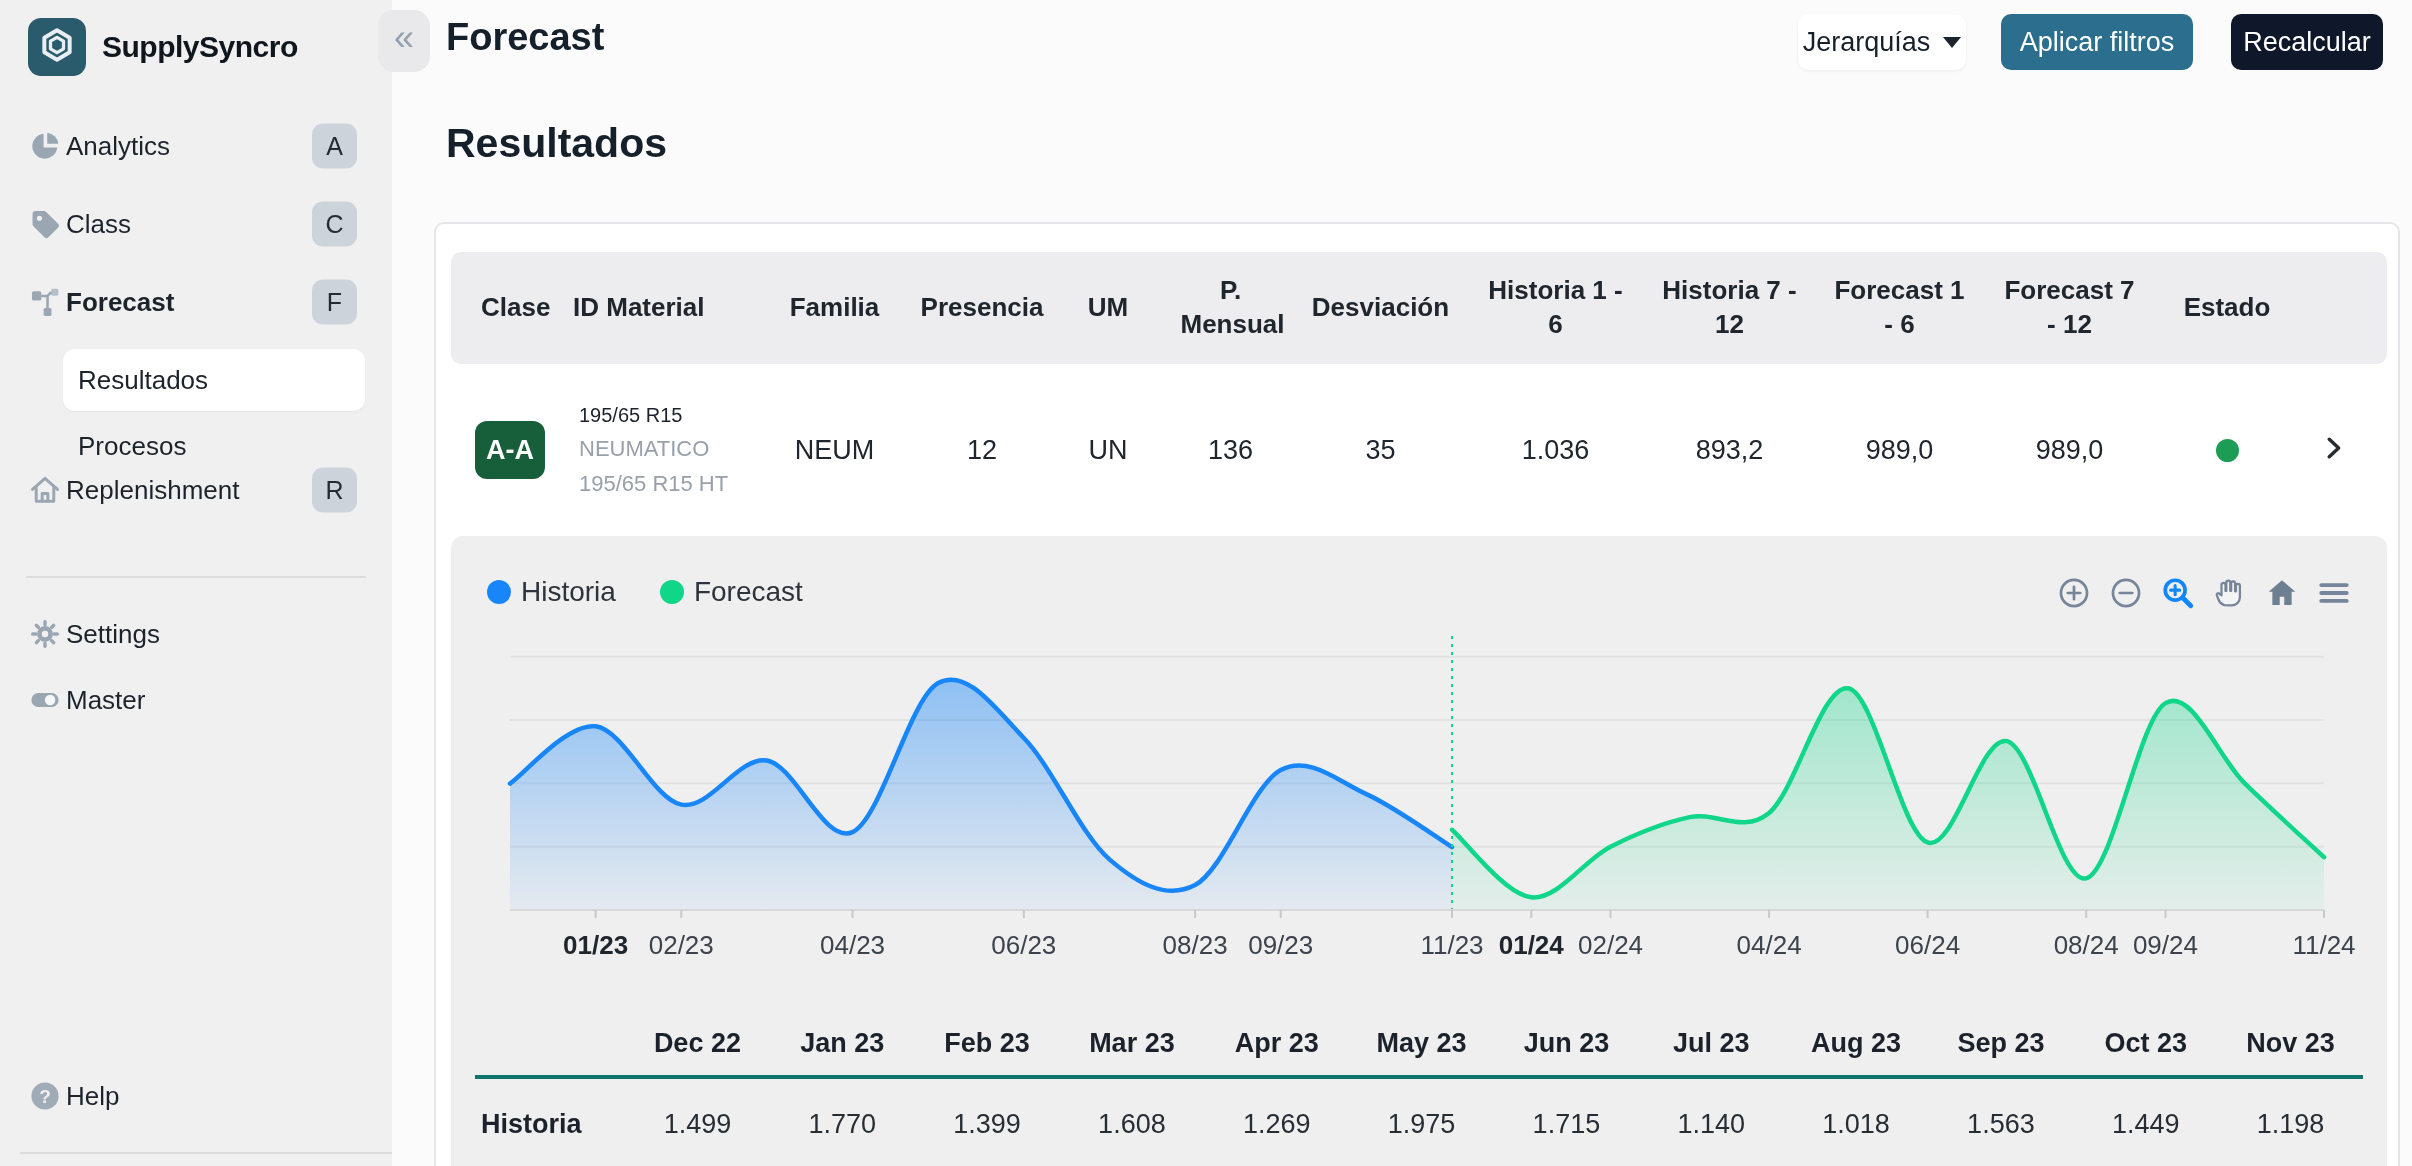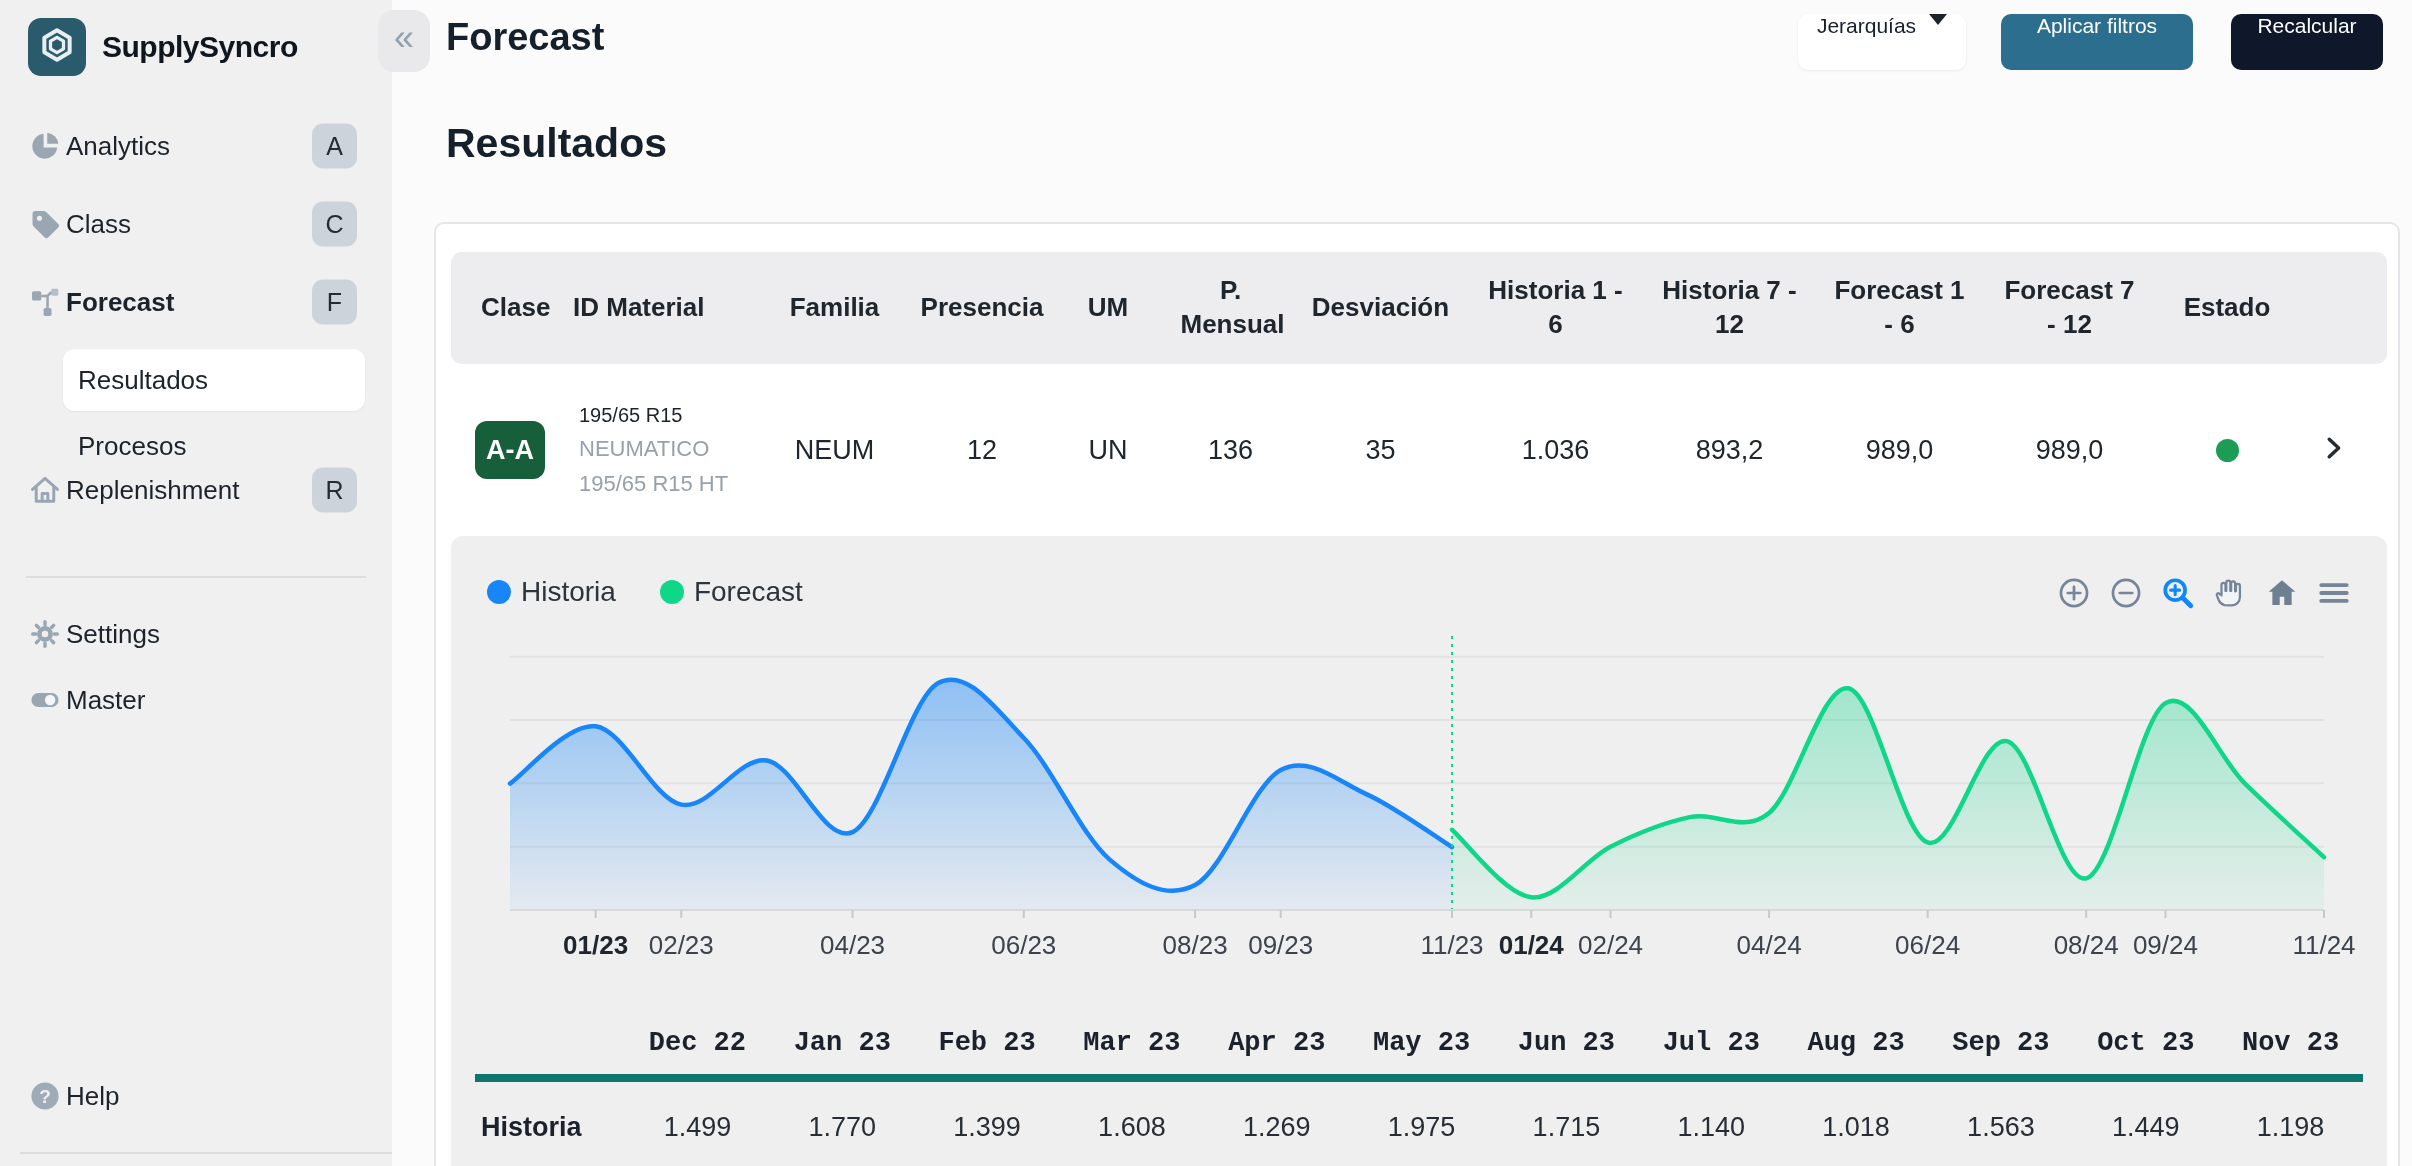--- a/index.html
+++ b/index.html
@@ -19,21 +19,21 @@
   .nav-label { position:absolute; left:66px; top:50%; transform:translateY(-50%); font-size:26px; color:#1c232b; }
   .nav-label.bold { font-weight:700; }
   .nav-badge { position:absolute; left:312px; top:50%; transform:translateY(-50%); width:45px; height:45px; border-radius:11px; background:#ccd3da; display:flex; align-items:center; justify-content:center; font-size:25px; color:#252b31; }
   .subitem-active { position:absolute; left:63px; top:349px; width:302px; height:62px; background:#ffffff; border-radius:12px; display:flex; align-items:center; padding-left:15px; font-size:26px; color:#1c232b; box-shadow:0 1px 2px rgba(0,0,0,.05); cursor:pointer; }
   .subitem { position:absolute; left:78px; top:426px; height:40px; display:flex; align-items:center; font-size:26px; color:#1c232b; cursor:pointer; }
   .side-divider { position:absolute; left:26px; top:576px; width:340px; height:2px; background:#dddddd; }
   .side-divider-bottom { position:absolute; left:20px; top:1152px; width:372px; height:2px; background:#dcdcdc; }
   .collapse-tab { position:absolute; left:378px; top:10px; width:52px; height:62px; background:#e9e9eb; border-radius:16px; display:flex; align-items:center; justify-content:center; font-size:36px; color:#93a1ad; cursor:pointer; line-height:1; padding-bottom:6px; }
   
   .page-title { position:absolute; left:446px; top:16px; font-size:38px; font-weight:600; color:#15202b; }
-  .btn { position:absolute; top:14px; height:56px; border:none; border-radius:10px; font-size:21px; display:flex; justify-content:center; cursor:pointer; font-family:inherit; }
+  .btn { position:absolute; top:14px; height:56px; border:none; border-radius:10px; font-size:27px; display:flex; align-items:center; justify-content:center; cursor:pointer; font-family:inherit; }
   .hier-btn { left:1798px; width:168px; background:#ffffff; color:#15202b; gap:13px; box-shadow:0 1px 3px rgba(0,0,0,.07); }
   .caret-down { width:0; height:0; border-left:9px solid transparent; border-right:9px solid transparent; border-top:11px solid #1c232b; }
   .apply-btn { left:2001px; width:192px; background:#2b6e8e; color:#ffffff; }
   .recalc-btn { left:2231px; width:152px; background:#0f172a; color:#ffffff; }
   .section-title { position:absolute; left:446px; top:120px; font-size:41px; font-weight:700; color:#15202b; }
   
   .card { position:absolute; left:434px; top:222px; width:1966px; height:958px; background:#ffffff; border:2px solid #e5e6e9; border-radius:10px; }
   .rgrid { display:grid; grid-template-columns:92px 190px 155px 140px 112px 133px 167px 183px 165px 175px 165px 150px 61px; align-items:center; }
   .table-header { position:absolute; left:15px; top:28px; width:1936px; height:112px; background:#ededef; border-radius:10px; padding-left:24px; }
   .hcell { font-size:26px; font-weight:700; color:#20262e; text-align:center; line-height:1.3; padding:0 4px; }
@@ -53,21 +53,21 @@
   .legend { position:absolute; left:36px; top:40px; display:flex; gap:44px; }
   .legend-item { display:flex; align-items:center; gap:10px; font-size:28px; color:#2e343c; cursor:pointer; }
   .legend-dot { width:24px; height:24px; border-radius:50%; }
   .chart-toolbar { position:absolute; right:34px; top:38px; display:flex; gap:14px; align-items:center; }
   .tool-btn { width:38px; height:38px; background:none; border:none; padding:2px; cursor:pointer; }
   .tool-btn svg { width:100%; height:100%; }
   #chart-svg { position:absolute; left:0; top:86px; }
   
   .monthly { position:absolute; left:24px; top:492px; width:1888px; }
   .mgrid { display:grid; grid-template-columns:150px repeat(12, 1fr); align-items:center; }
-  .monthly-header { padding-bottom:16px; border-bottom:8px solid #0f766e;font-family:Liberation Mono, monospace; }
+  .monthly-header { padding-bottom:16px; border-bottom:4px solid #0f766e; }
   .mhead { font-size:27px; font-weight:700; color:#1b222b; text-align:center; }
   .monthly-row { margin-top:30px; }
   .mlabel { font-size:27px; font-weight:700; color:#1b222b; text-align:left; padding-left:6px; }
   .mval { font-size:27px; color:#272d35; text-align:center; }
 </style>
 </head>
 <body>
 
 <div class="sidebar">
   <div class="logo-row">

